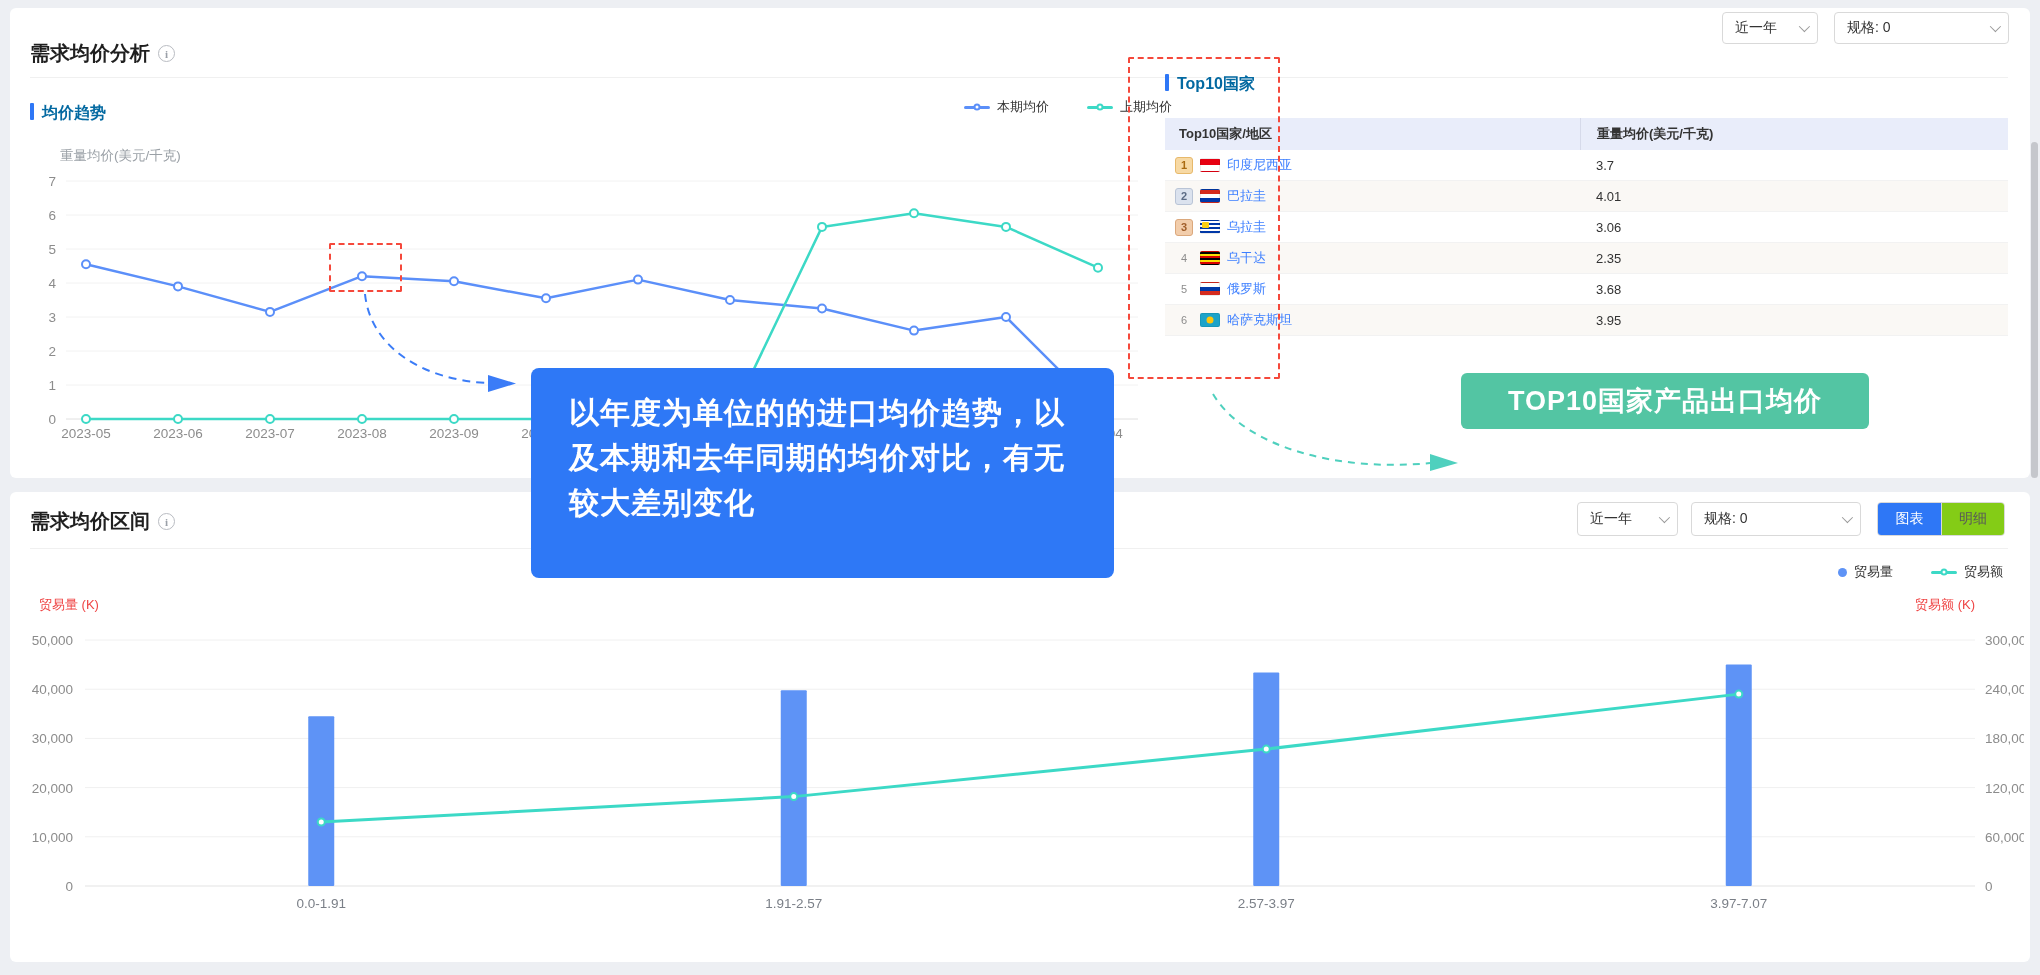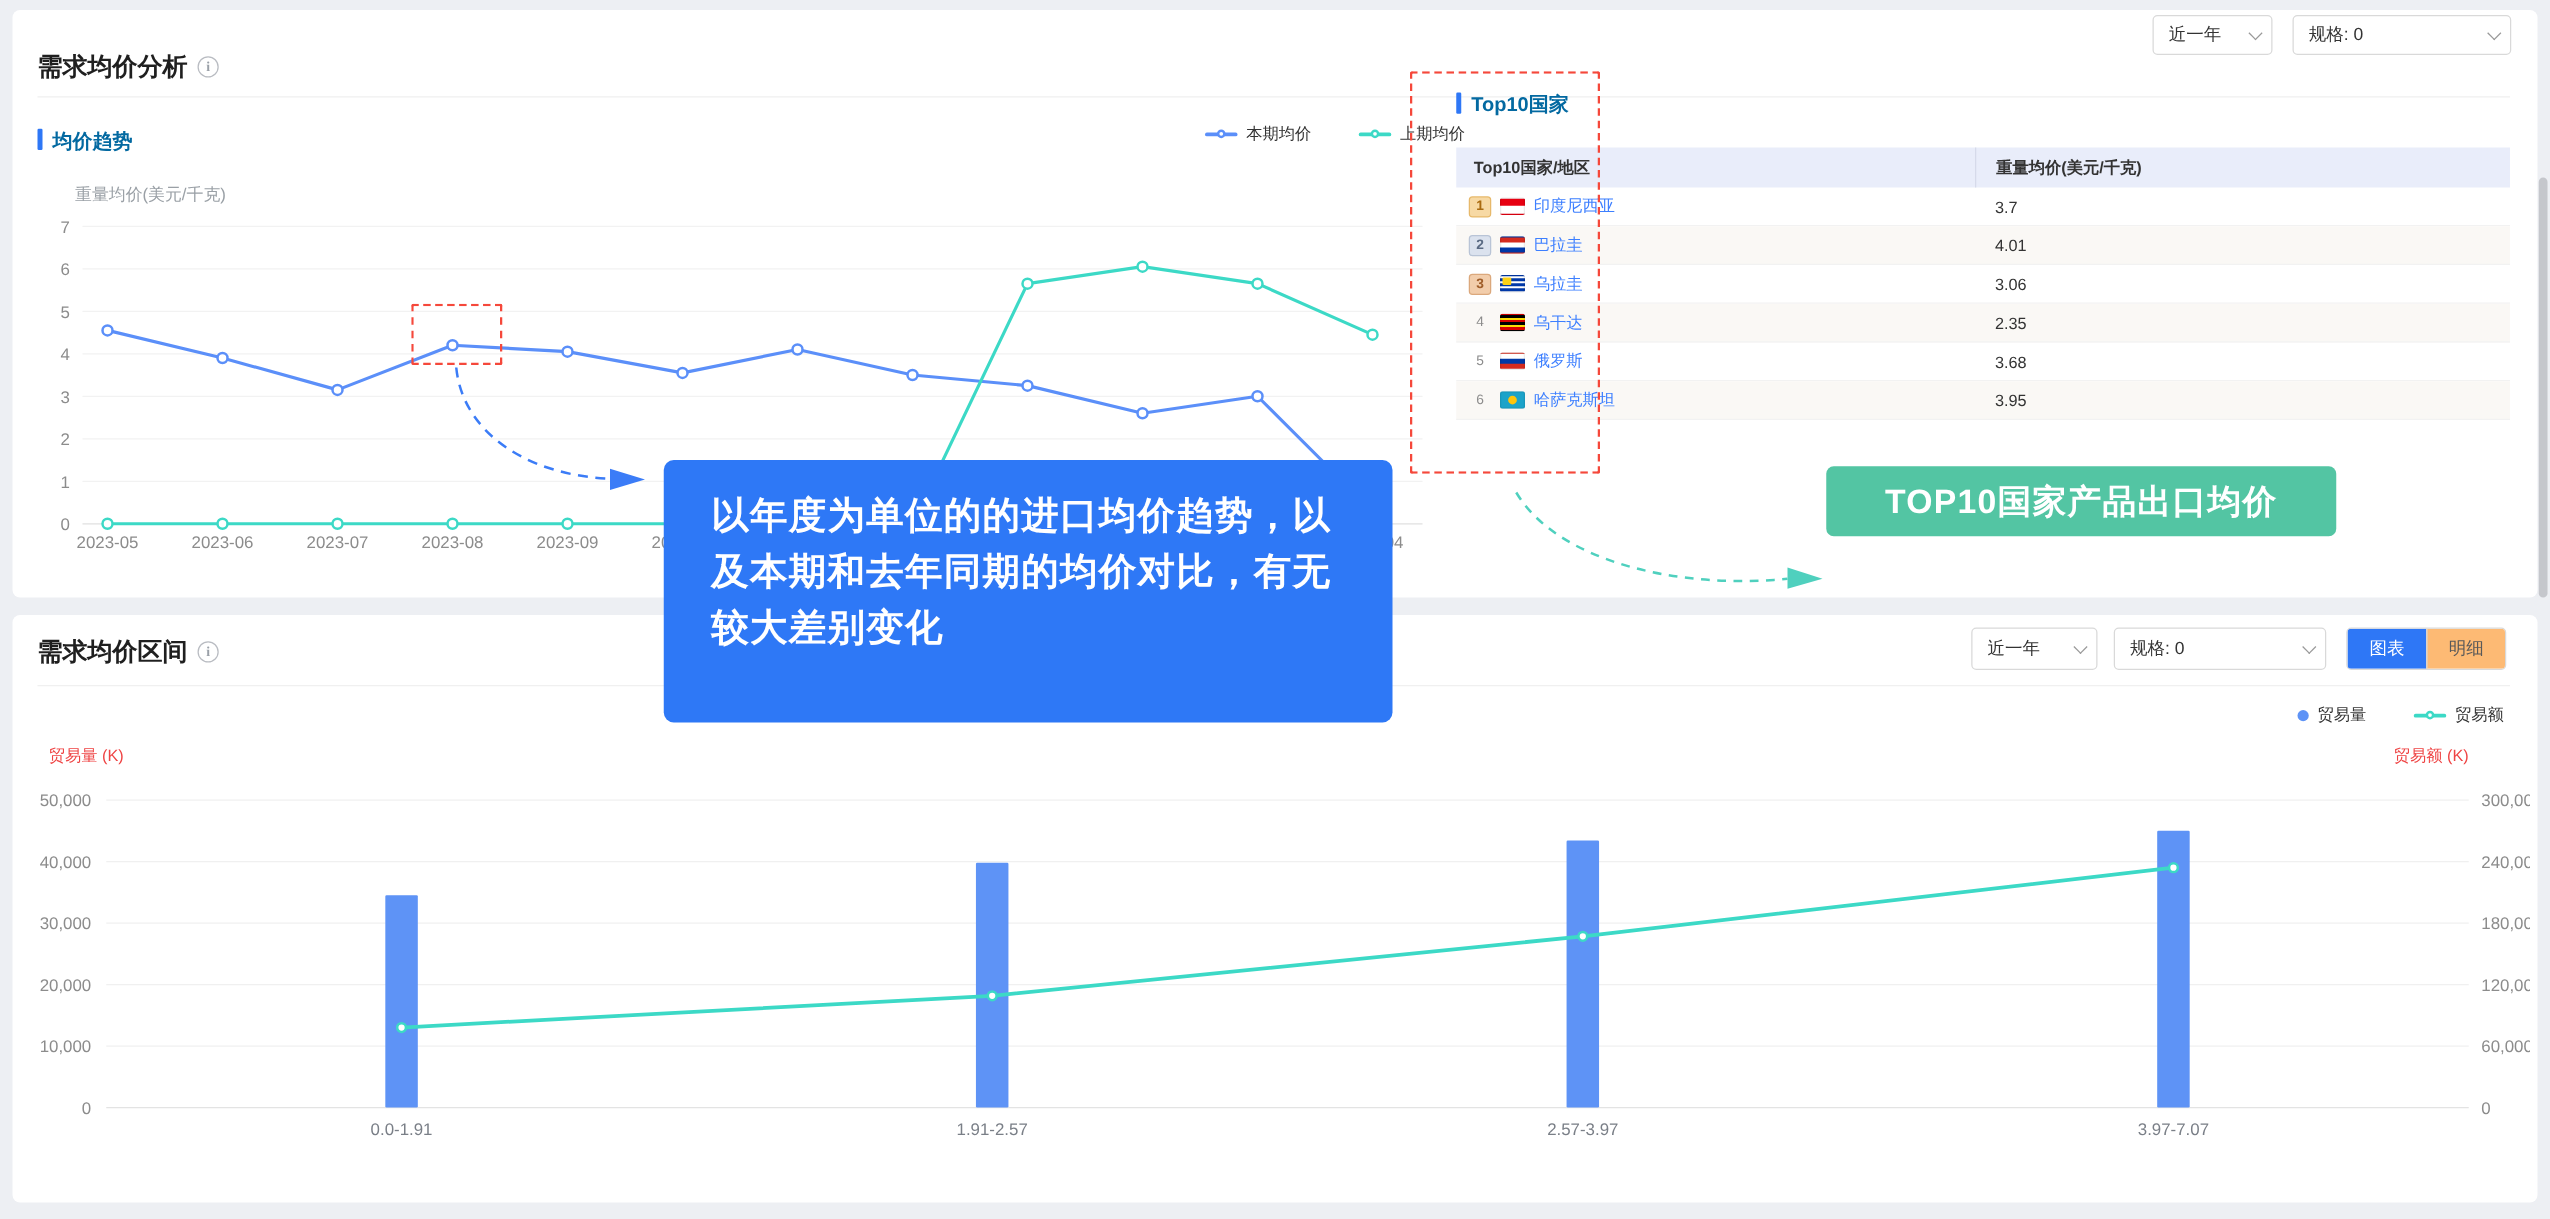--- a/index.html
+++ b/index.html
@@ -41,21 +41,21 @@
   .flag.uganda { background:linear-gradient(to bottom,#000 0 17%,#fcdc04 17% 33%,#d90000 33% 50%,#000 50% 67%,#fcdc04 67% 83%,#d90000 83%); }
   .flag.russia { background:linear-gradient(to bottom,#fff 33%,#0039a6 33%,#0039a6 66%,#d52b1e 66%); }
   .flag.kazakhstan { background:#1ca3c9; }
   .flag.kazakhstan::after { content:""; position:absolute; left:50%; top:50%; transform:translate(-50%,-50%); width:7px; height:7px; border-radius:50%; background:#fec50c; }
   .country-link { color:#3d7fff; cursor:pointer; }
   .red-dashed { position:absolute; border:2px dashed #f5483b; border-radius:2px; z-index:6; pointer-events:none; }
   .note { position:absolute; color:#fff; font-weight:bold; z-index:9; }
   #blue-note { left:531px; top:368px; width:583px; height:210px; background:#2e78f6; border-radius:8px; padding:22px 38px; font-size:30px; line-height:45px; letter-spacing:1px; }
   #green-note { left:1461px; top:373px; width:408px; height:56px; background:#53c5a3; border-radius:6px; font-size:27px; line-height:56px; text-align:center; letter-spacing:1px; }
   .toggle-group { position:absolute; display:flex; height:34px; border-radius:4px; overflow:hidden; border:1px solid #d9d9d9; }
-  .toggle-btn { width:63px; font-size:14px; display:flex; align-items:center; justify-content:center; cursor:pointer; background:#fdba74; color:#595959; }
+  .toggle-btn { width:63px; font-size:14px; display:flex; align-items:center; justify-content:center; cursor:pointer; background:#84cc16; color:#595959; }
   .toggle-btn.active { background:#2e77f6; color:#fff; }
   .toggle-btn + .toggle-btn { border-left:1px solid #d9d9d9; }
   .axis-title { position:absolute; font-size:13px; color:#ef4444; }
   svg { position:absolute; }
   .arrow-svg { z-index:8; pointer-events:none; }
   #scroll-thumb { position:absolute; left:2031px; top:142px; width:7px; height:336px; background:#c5c7cc; border-radius:4px; z-index:20; }
 </style>
 </head>
 <body>
 

